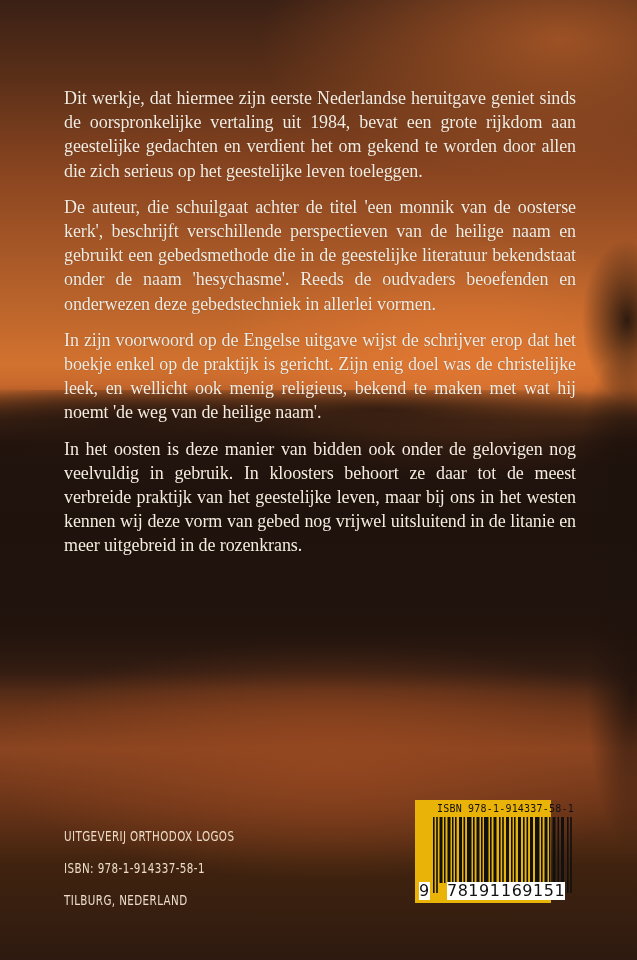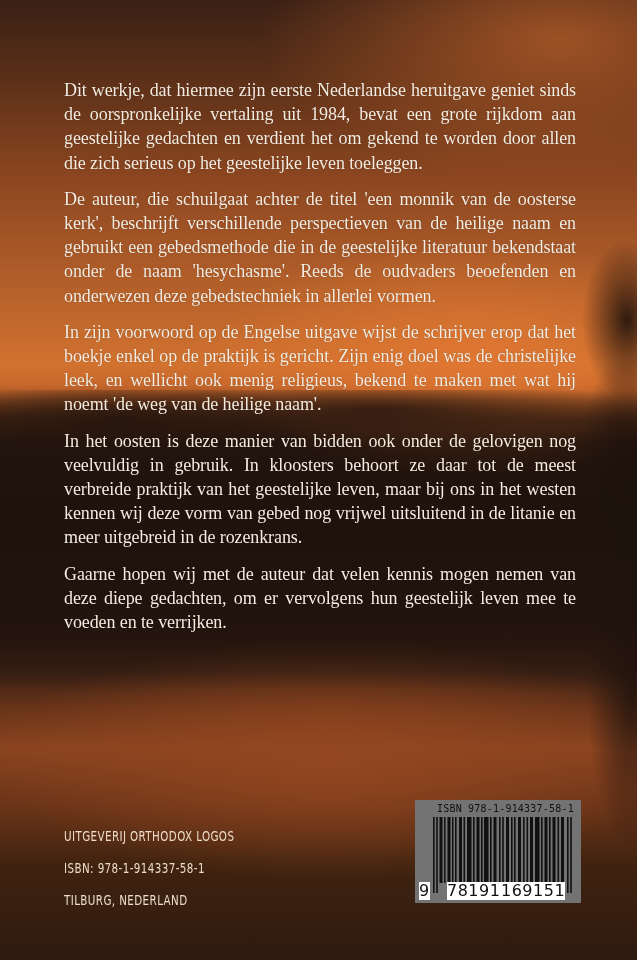--- a/index.html
+++ b/index.html
@@ -64,21 +64,21 @@
       left: 64px;
       top: 78px;
       width: 512px;
       font-family: "Liberation Serif", "DejaVu Serif", serif;
       font-size: 18px;
       line-height: 24.2px;
       color: #f6ece0;
       text-shadow: 0 0 1px rgba(0,0,0,0.4);
     }
     .body-text p {
-      margin: 0 0 12px 0;
+      margin: 8px 0 12px 0;
       text-align: justify;
       letter-spacing: -0.1px;
     }
     .publisher {
       position: absolute;
       left: 64px;
       top: 820px;
       font-family: "DejaVu Sans Condensed", "DejaVu Sans", sans-serif;
       font-size: 14px;
       color: #ecdcc8;
@@ -87,23 +87,23 @@
       transform-origin: left top;
     }
     .publisher div {
       height: 32px;
       line-height: 32px;
     }
     .barcode-box {
       position: absolute;
       left: 415px;
       top: 800px;
-      width: 166px;
+      width: 136px;
       height: 103px;
-      background: #737373;
+      background: #eab308;
       box-sizing: border-box;
     }
     .barcode-isbn {
       position: absolute;
       left: 22px;
       top: 3px;
       font-family: "DejaVu Sans Mono", "Liberation Mono", monospace;
       font-size: 10px;
       color: #111;
       letter-spacing: 0.2px;
@@ -140,21 +140,20 @@
 <div class="cover">
   <div class="treeline"></div>
   <div class="tree"></div>
 </div>
 
 <div class="body-text">
   <p>Dit werkje, dat hiermee zijn eerste Nederlandse heruitgave geniet sinds de oorspronkelijke vertaling uit 1984,  bevat een grote rijkdom aan geestelijke gedachten en verdient het om gekend te worden door allen die zich serieus op het geestelijke leven toeleggen.</p>
   <p>De auteur, die schuilgaat achter de titel 'een monnik van de oosterse kerk', beschrijft verschillende perspectieven van de heilige naam en gebruikt een gebedsmethode die in de geestelijke literatuur bekendstaat onder de naam 'hesychasme'. Reeds de oudvaders beoefenden en onderwezen deze gebedstechniek in allerlei vormen.</p>
   <p>In zijn voorwoord op de Engelse uitgave wijst de schrijver erop dat het boekje enkel op de praktijk is gericht. Zijn enig doel was de christelijke leek, en wellicht ook menig religieus, bekend te maken met wat hij noemt 'de weg van de heilige naam'.</p>
   <p>In het oosten is deze manier van bidden ook onder de gelovigen nog veelvuldig in gebruik. In kloosters behoort ze daar tot de meest verbreide praktijk van het geestelijke leven, maar bij ons in het westen kennen wij deze vorm van gebed nog vrijwel uitsluitend in de litanie en meer uitgebreid in de rozenkrans.</p>
-  <p>Gaarne hopen wij met de auteur dat velen kennis mogen nemen van deze diepe gedachten, om er vervolgens hun geestelijk leven mee te voeden en te verrijken.</p>
 </div>
 
 <div class="publisher">
   <div>UITGEVERIJ ORTHODOX LOGOS</div>
   <div>ISBN: 978-1-914337-58-1</div>
   <div>TILBURG, NEDERLAND</div>
 </div>
 
 <div class="barcode-box">
   <div class="barcode-isbn">ISBN 978-1-914337-58-1</div>

